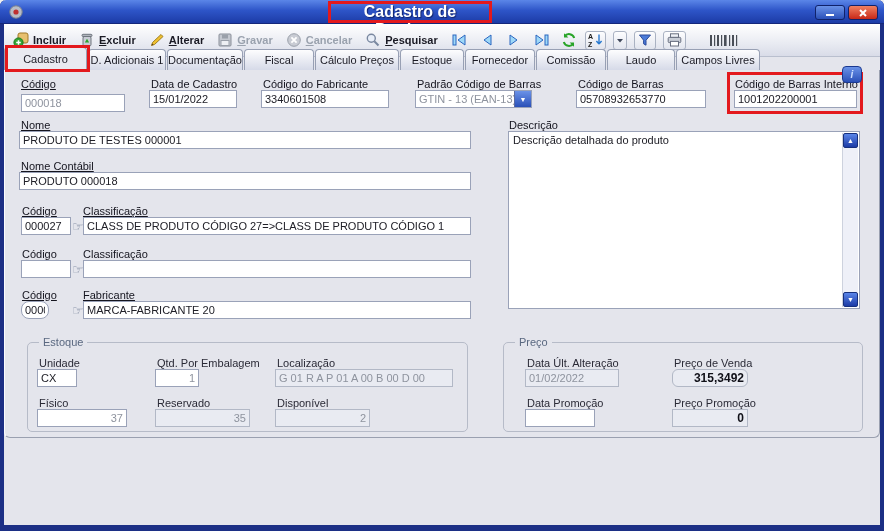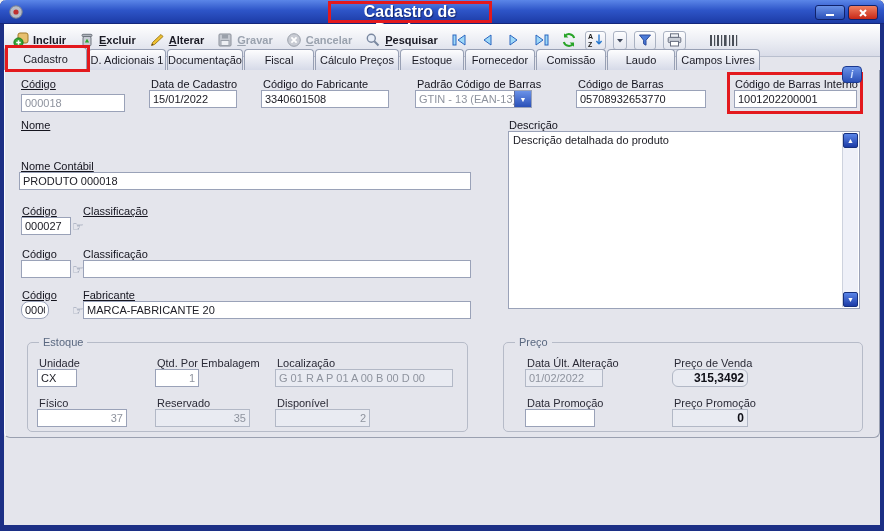--- a/index.html
+++ b/index.html
@@ -334,37 +334,39 @@
       <span class="combo-btn">▼</span>
     </div>
 
     <span class="lbl" style="left:573px; top:8px">Código de Barras</span>
     <input class="fld" style="left: 571px; top: 20px; width: 130px;" readonly="" value="05708932653770">
 
     <span class="lbl" style="left:730px; top:8px">Código de Barras Interno</span>
     <input class="fld" style="left: 729px; top: 20px; width: 123px;" readonly="" value="1001202200001">
 
     <span class="lbl u" style="left:16px; top:49px">Nome</span>
+    <input class="fld" style="left: 14px; top: 61px; width: 452px;" readonly="" value="PRODUTO DE TESTES 000001">
 
     <span class="lbl u" style="left:16px; top:90px">Nome Contábil</span>
     <input class="fld" style="left: 14px; top: 102px; width: 452px;" readonly="" value="PRODUTO 000018">
 
     <span class="lbl" style="left:504px; top:49px">Descrição</span>
     <div class="descbox" style="left:503px; top:61px; width:352px; height:178px">
       <div class="desc-text">Descrição detalhada do produto</div>
       <div class="vscroll">
         <div class="sbtn up">▲</div>
         <div class="sbtn down">▼</div>
       </div>
     </div>
 
     <span class="lbl u" style="left:17px; top:135px">Código</span>
     <span class="lbl u" style="left:78px; top:135px">Classificação</span>
     <input class="fld" style="left: 16px; top: 147px; width: 50px;" readonly="" value="000027">
     <span class="hand" style="left:67px; top:150px">☞</span>
+    <input class="fld" style="left: 78px; top: 147px; width: 388px;" readonly="" value="CLASS DE PRODUTO CÓDIGO 27=&gt;CLASS DE PRODUTO CÓDIGO 1">
 
     <span class="lbl" style="left:17px; top:178px">Código</span>
     <span class="lbl" style="left:78px; top:178px">Classificação</span>
     <input class="fld" style="left: 16px; top: 190px; width: 50px;" readonly="">
     <span class="hand" style="left:67px; top:193px">☞</span>
     <input class="fld" style="left: 78px; top: 190px; width: 388px;" readonly="">
 
     <span class="lbl u" style="left:17px; top:219px">Código</span>
     <span class="lbl u" style="left:78px; top:219px">Fabricante</span>
     <input class="fld" style="left: 16px; top: 231px; width: 28px; border-radius: 8px;" readonly="" value="000020">
@@ -390,21 +392,21 @@
       <input class="fld gray flat right" style="left: 127px; top: 66px; width: 95px;" readonly="" value="35">
 
       <span class="lbl" style="left:249px; top:54px">Disponível</span>
       <input class="fld gray flat right" style="left: 247px; top: 66px; width: 95px;" readonly="" value="2">
     </div>
 
     <div class="group" style="left:498px; top:272px; width:360px; height:90px">
       <span class="legend">Preço</span>
 
       <span class="lbl" style="left:23px; top:14px">Data Últ. Alteração</span>
-      <input class="fld gray flat" style="left: 21px; top: 26px; width: 78px;" readonly="" value="01/02/2022">
+      <input class="fld gray flat" style="left: 21px; top: 26px; width: 94px;" readonly="" value="01/02/2022">
 
       <span class="lbl" style="left:170px; top:14px">Preço de Venda</span>
       <input class="fld bold flat right" style="left: 168px; top: 26px; width: 76px; border-radius: 6px;" readonly="" value="315,3492">
 
       <span class="lbl" style="left:23px; top:54px">Data Promoção</span>
       <input class="fld" style="left: 21px; top: 66px; width: 70px;" readonly="">
 
       <span class="lbl" style="left:170px; top:54px">Preço Promoção</span>
       <input class="fld bold flat right" style="left: 168px; top: 66px; width: 76px;" readonly="" value="0">
     </div>

